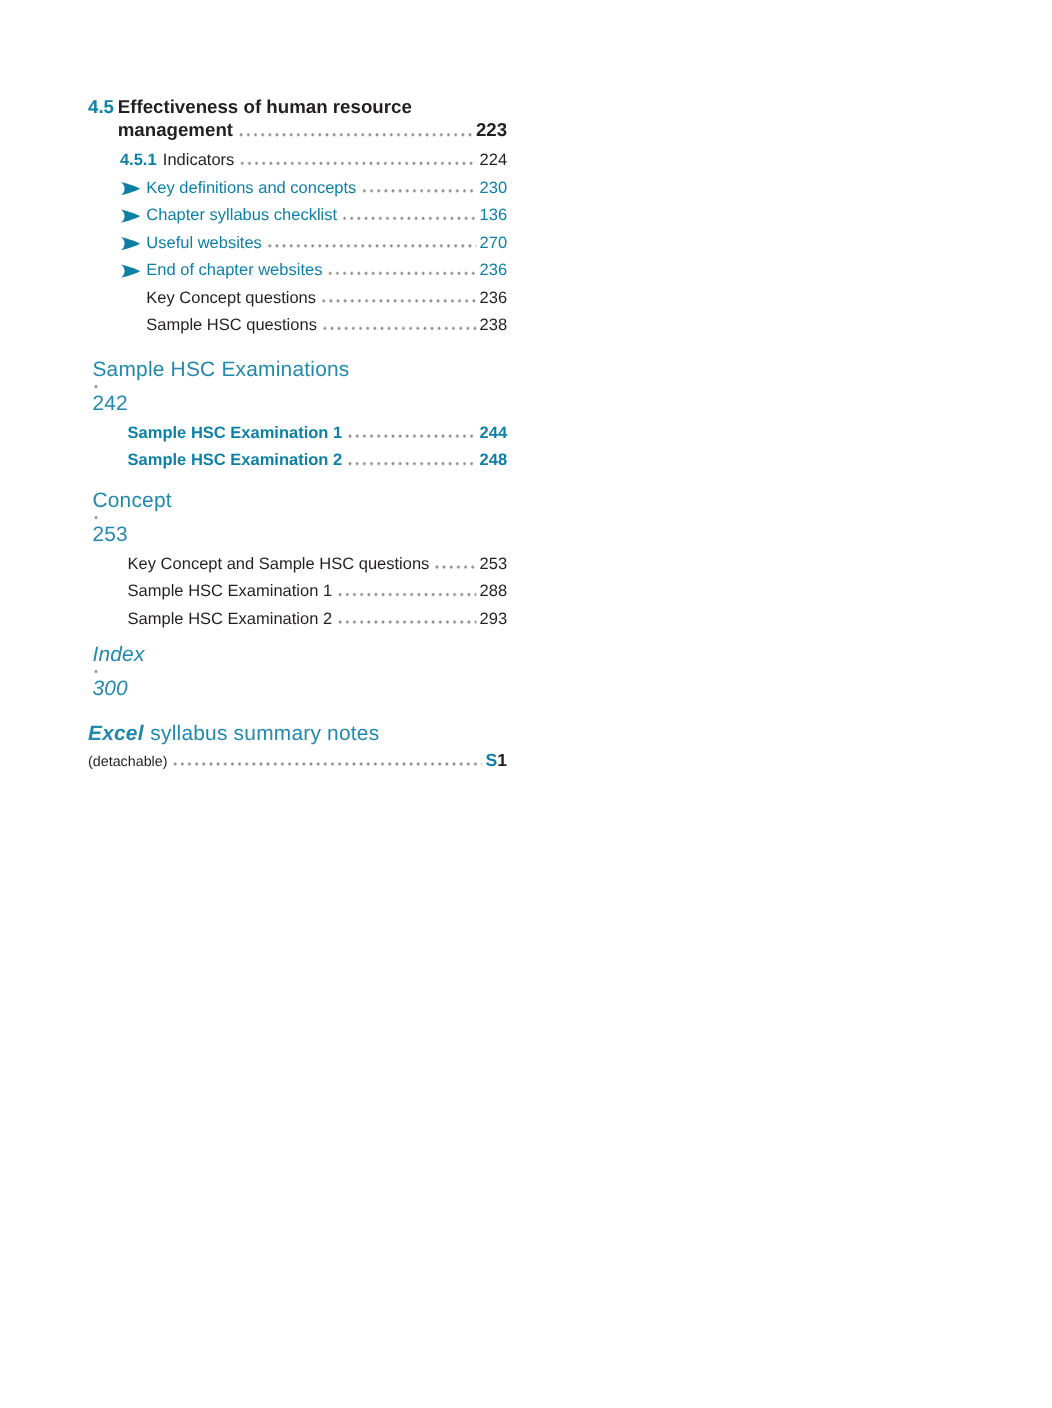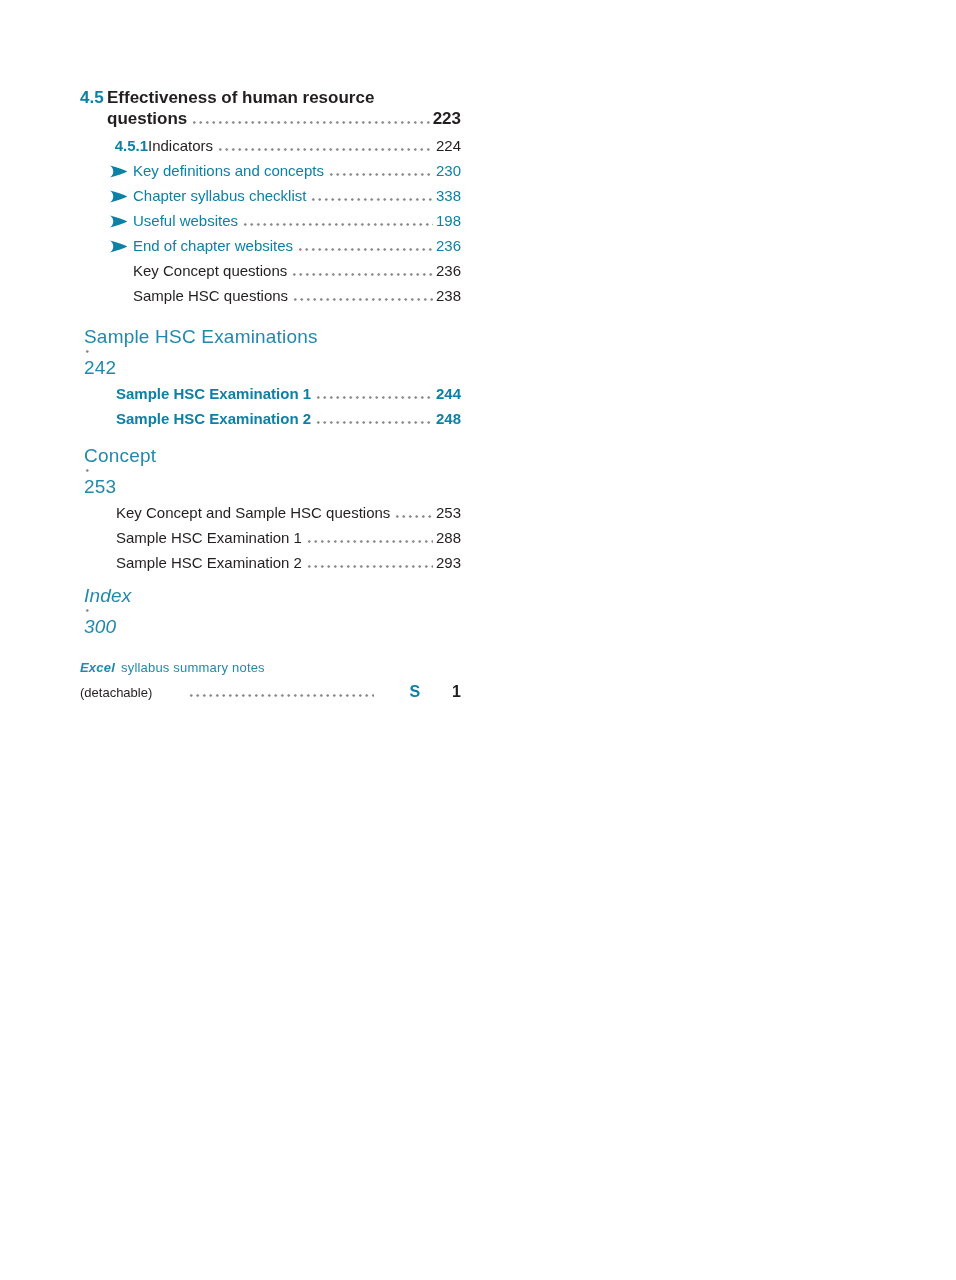--- a/index.html
+++ b/index.html
@@ -40,21 +40,21 @@
   .teal-light  { color: var(--teal_light, #2289ad); }
   .ink         { color: var(--ink, #231f20); }
   .b           { font-weight: bold; }
 
   
   .chap-line1 { display: flex; font-size: 17px; font-weight: bold; line-height: 21px; }
   .chap-num   { width: 27px; flex: 0 0 27px; }
   .chap-line2 { font-size: 17px; font-weight: bold; line-height: 22px; padding-left: 27px; }
 
   
-  .sub-row  { padding-left: 29px; margin-top: 3px; text-align: right; }
+  .sub-row  { padding-left: 29px; margin-top: 3px; }
   .sub-num  { width: 39px; flex: 0 0 39px; font-weight: bold; }
 
   
   .feature-row { padding-left: 29px; font-weight: normal; }
   .bullet-icon { width: 19px; height: 13px; flex: 0 0 19px; margin-right: 5px; align-self: center; margin-top: 2px; }
   .bullet-icon svg { display: block; width: 19px; height: 13px; }
 
   
   .plain-row { padding-left: 53px; }
 
@@ -63,23 +63,23 @@
   .heading-row .leader { margin-bottom: 1px; }
   .mt-exams   { margin-top: 15px; }
   .mt-answers { margin-top: 11px; }
   .mt-index   { margin-top: 7px; font-style: italic; }
 
   
   .section-sub { padding-left: 36px; }
 
   
   .excel-block { margin-top: 16px; }
-  .excel-title { font-size: 13px; line-height: 24px; letter-spacing: 0.2px; }
+  .excel-title { font-size: 19px; line-height: 24px; letter-spacing: 0.2px; }
   .excel-brand { font-style: italic; font-weight: bold; margin-right: 6px; }
-  .detach-row  { line-height: 23px; gap: 32px; }
+  .detach-row  { line-height: 23px; }
   .detach-label { font-size: 13px; }
   .s-page { font-size: 16px; font-weight: bold; }
 
   
   .footer {
     position: absolute;
     left: 716px;
     top: 1200px;
     display: flex;
     align-items: center;
@@ -106,21 +106,21 @@
 <body>
 
 <div class="page">
   <div class="toc">
 
     <div class="chap-line1">
       <span class="chap-num teal">4.5</span>
       <span class="ink">Effectiveness of human resource</span>
     </div>
     <div class="row chap-line2">
-      <span class="ink">questions</span>
+      <span class="ink">management</span>
       <span class="leader"></span>
       <span class="ink b">223</span>
     </div>
 
     <div class="row sub-row">
       <span class="sub-num teal">4.5.1</span>
       <span class="ink">Indicators</span>
       <span class="leader"></span>
       <span class="ink">224</span>
     </div>
@@ -136,31 +136,31 @@
       <span class="teal">230</span>
     </div>
     <div class="row feature-row">
       <span class="bullet-icon">
           <svg viewBox="0 0 24 16" xmlns="http://www.w3.org/2000/svg">
             <path fill="#0d80a6" d="M1.2,0.4 C6.8,4.6 6.8,11.4 1.2,15.6 C10.5,13.2 18.6,10.6 23.2,8 C18.6,5.4 10.5,2.8 1.2,0.4 Z"></path>
           </svg>
         </span>
       <span class="teal">Chapter syllabus checklist</span>
       <span class="leader"></span>
-      <span class="teal">338</span>
+      <span class="teal">136</span>
     </div>
     <div class="row feature-row">
       <span class="bullet-icon">
           <svg viewBox="0 0 24 16" xmlns="http://www.w3.org/2000/svg">
             <path fill="#0d80a6" d="M1.2,0.4 C6.8,4.6 6.8,11.4 1.2,15.6 C10.5,13.2 18.6,10.6 23.2,8 C18.6,5.4 10.5,2.8 1.2,0.4 Z"></path>
           </svg>
         </span>
       <span class="teal">Useful websites</span>
       <span class="leader"></span>
-      <span class="teal">198</span>
+      <span class="teal">270</span>
     </div>
     <div class="row feature-row">
       <span class="bullet-icon">
           <svg viewBox="0 0 24 16" xmlns="http://www.w3.org/2000/svg">
             <path fill="#0d80a6" d="M1.2,0.4 C6.8,4.6 6.8,11.4 1.2,15.6 C10.5,13.2 18.6,10.6 23.2,8 C18.6,5.4 10.5,2.8 1.2,0.4 Z"></path>
           </svg>
         </span>
       <span class="teal">End of chapter websites</span>
       <span class="leader"></span>
       <span class="teal">236</span>

